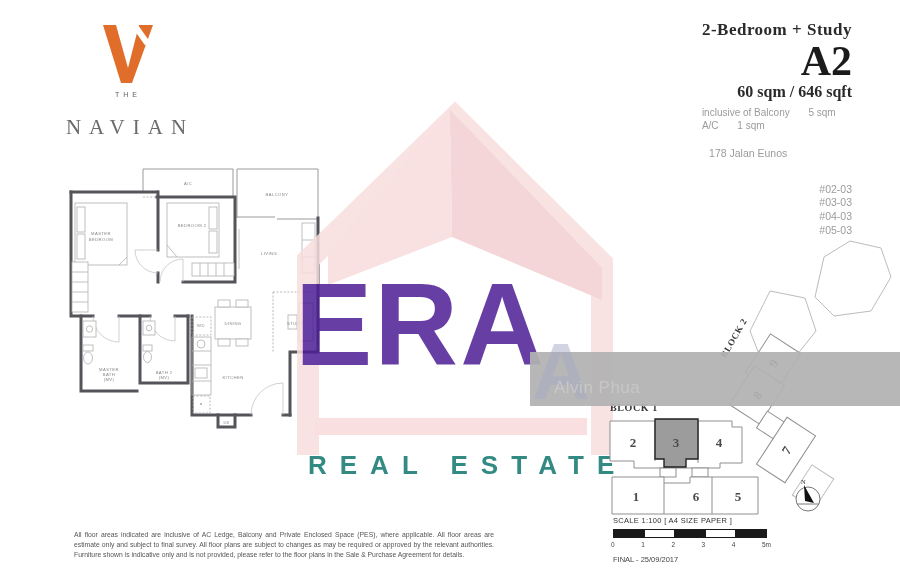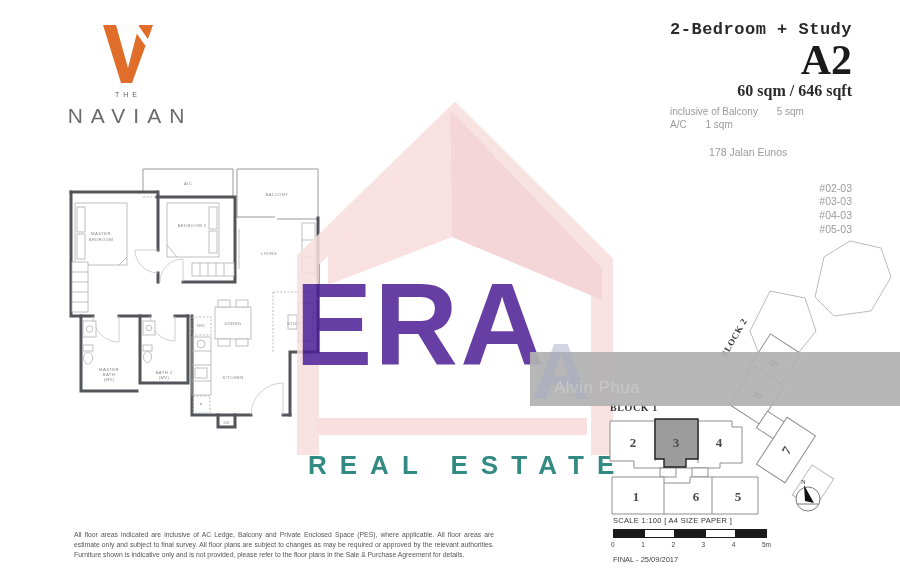--- a/index.html
+++ b/index.html
@@ -4,26 +4,26 @@
 <style>
   html,body{margin:0;padding:0;}
   body{width:900px;height:583px;position:relative;background:#fff;overflow:hidden;
        font-family:"Liberation Sans",sans-serif;}
   .abs{position:absolute;}
 
   
   .logo{left:56px;top:22px;width:140px;text-align:center;}
   .logo svg{display:block;margin:0 auto;}
   .logo .the{font-size:7px;letter-spacing:4px;color:#5d5d5d;margin-top:5px;text-indent:4px;}
-  .logo .name{font-family:Liberation Sans, sans-serif;font-size:21px;letter-spacing:8px;
-              color:#6b6b6b;margin-top:6px;text-indent:8px;white-space:nowrap;}
+  .logo .name{font-family:Liberation Serif, serif;font-size:21px;letter-spacing:8px;
+              color:#6b6b6b;margin-top:17px;text-indent:8px;white-space:nowrap;}
 
   
   .hdr{right:48px;top:20px;text-align:right;}
-  .hdr .type{font-family:Liberation Mono, monospace;font-weight:bold;font-size:17px;
+  .hdr .type{font-family:Liberation Serif, serif;font-weight:bold;font-size:17px;
              letter-spacing:.5px;color:#2a2a2a;}
   .hdr .code{font-family:"Liberation Serif",serif;font-weight:bold;font-size:42px;
              line-height:1.02;color:#1b1b1b;}
   .hdr .area{font-family:"Liberation Serif",serif;font-weight:bold;font-size:16px;color:#2a2a2a;}
   .incl{margin-top:5px;font-size:10px;color:#9b9b9b;}
   .incl .row{display:flex;line-height:1.35;}
   .incl .val{width:46px;text-align:right;}
   .addr{margin-top:14px;font-size:10.5px;color:#9b9b9b;display:flex;justify-content:flex-end;gap:32px;}
   .addr .units{text-align:right;line-height:1.3;margin-top:36px;}
 

